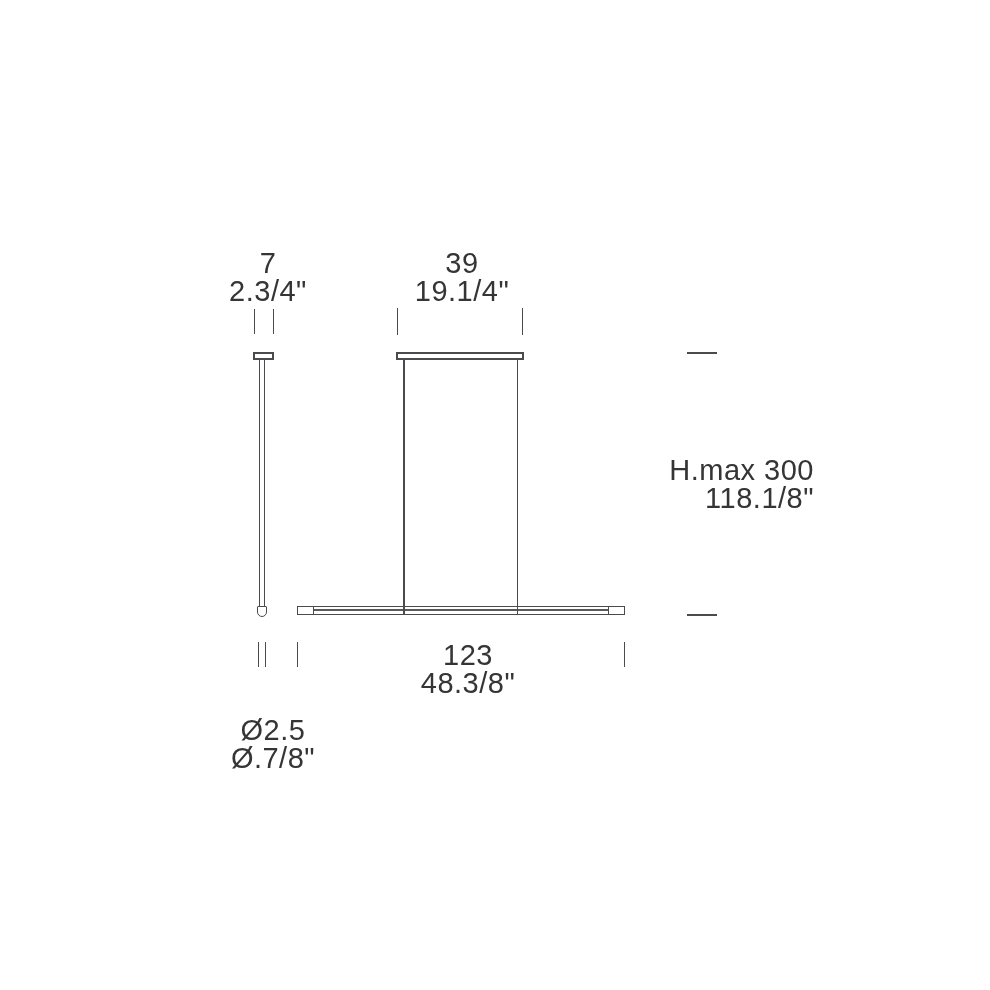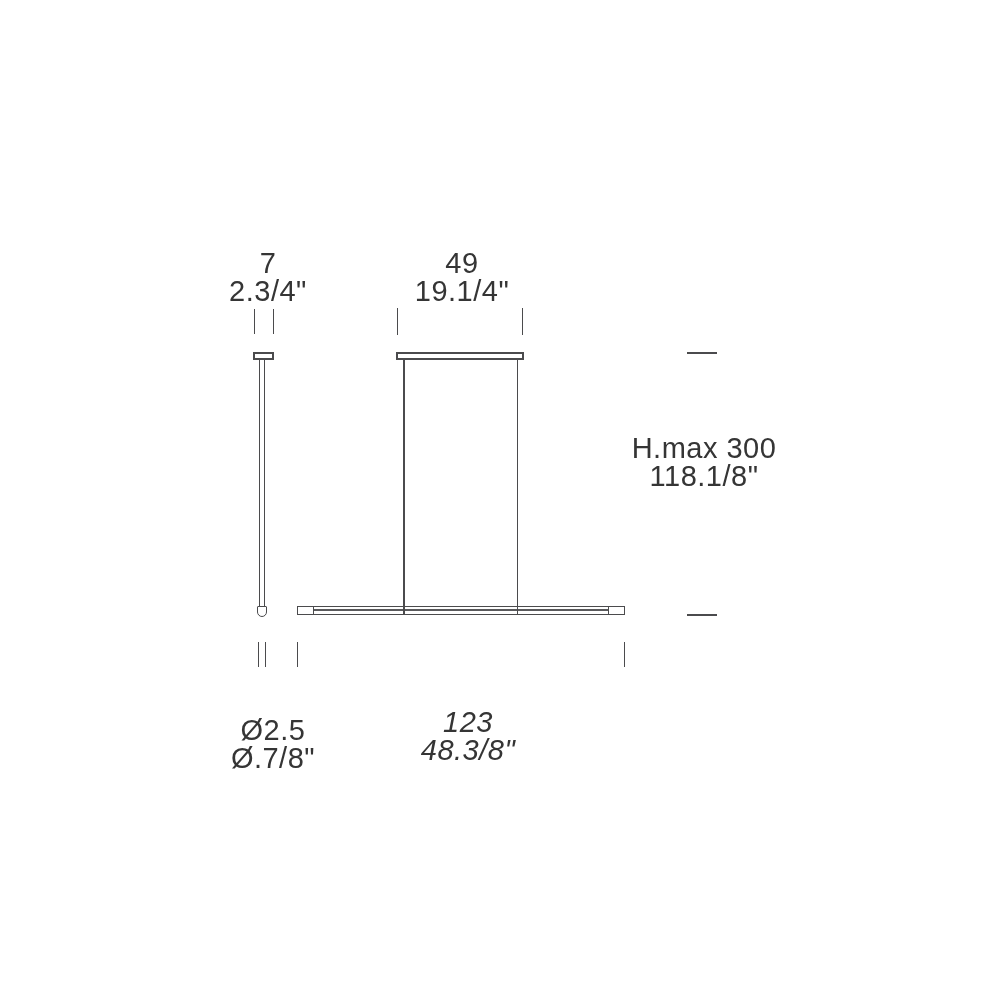--- a/index.html
+++ b/index.html
@@ -122,35 +122,35 @@
 <body>
 
 <div class="canvas">
 
   <div class="dim-label" style="left:158px; top:249px;">
     <span class="row">7</span>
     <span class="row">2.3/4"</span>
   </div>
 
   <div class="dim-label" style="left:352px; top:249px;">
-    <span class="row">49</span>
+    <span class="row">39</span>
     <span class="row">19.1/4"</span>
   </div>
 
-  <div class="dim-label" style="left:594px; top:434px;">
+  <div class="dim-label" style="left:594px; top:456px;text-align:right;">
     <span class="row">H.max 300</span>
     <span class="row">118.1/8"</span>
   </div>
 
   <div class="dim-label" style="left:163px; top:716px;">
     <span class="row">Ø2.5</span>
     <span class="row">Ø.7/8"</span>
   </div>
 
-  <div class="dim-label" style="left:358px; top:708px;font-style:italic;">
+  <div class="dim-label" style="left:358px; top:641px;">
     <span class="row">123</span>
     <span class="row">48.3/8"</span>
   </div>
 
   <div class="ext-line" style="left:254px; top:309px; height:25px;"></div>
   <div class="ext-line" style="left:273px; top:309px; height:25px;"></div>
 
   <div class="ext-line" style="left:397px; top:308px; height:27px;"></div>
   <div class="ext-line" style="left:522px; top:308px; height:27px;"></div>
 

